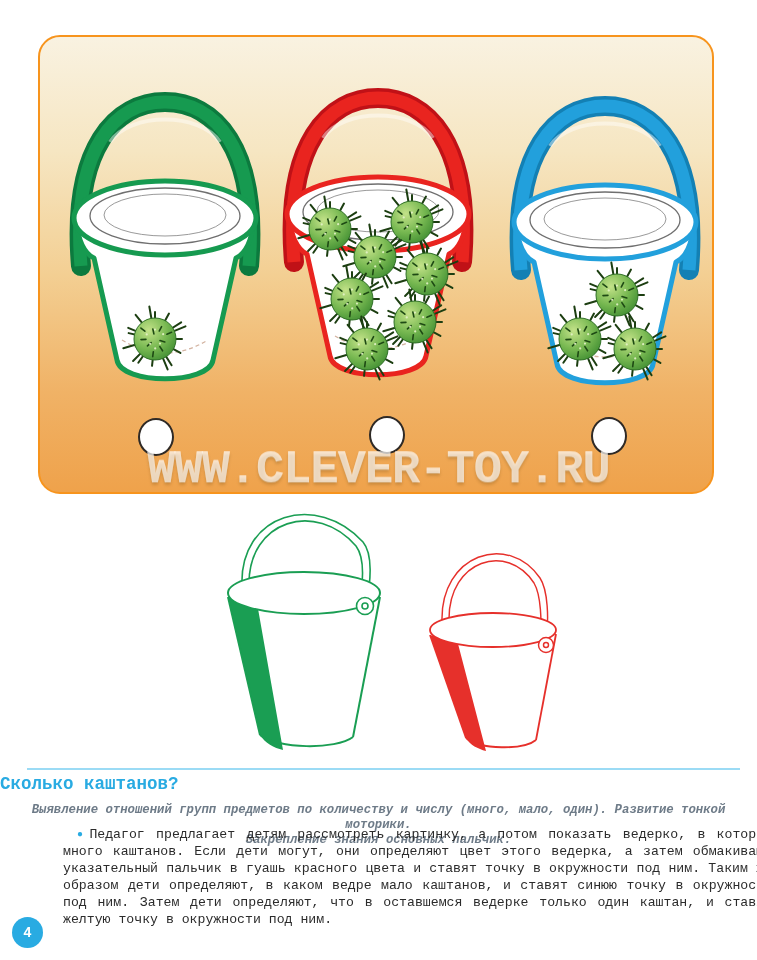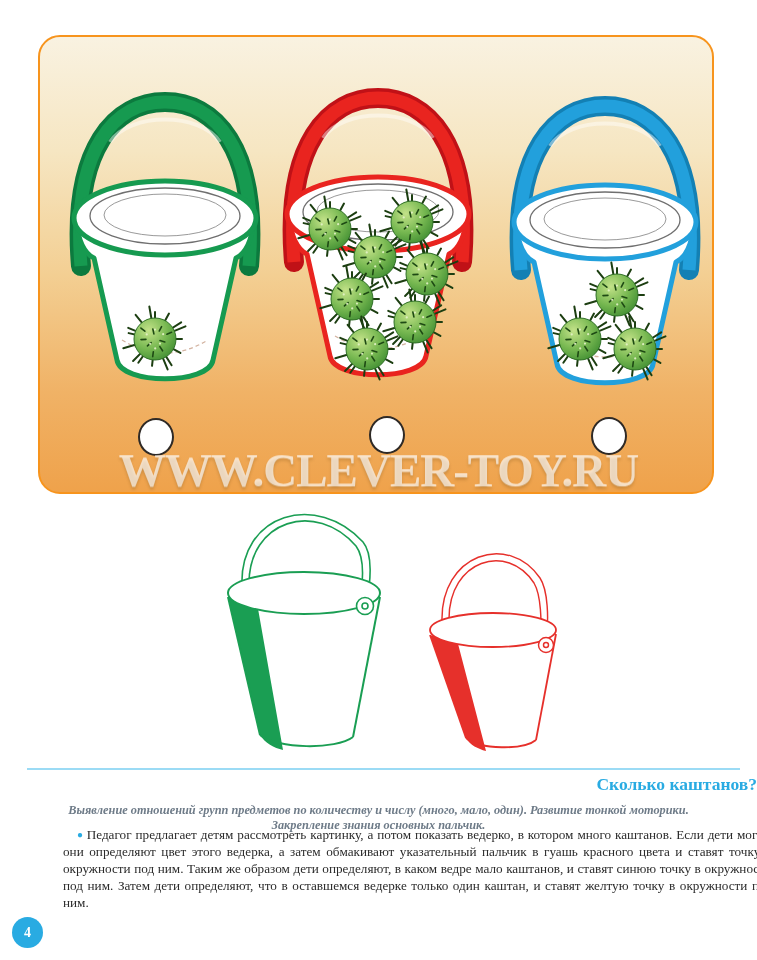--- a/index.html
+++ b/index.html
@@ -1,18 +1,18 @@
 <!DOCTYPE html>
 <html><head>
 <meta charset="utf-8">
 <style>
   html,body{margin:0;padding:0;background:#ffffff;}
   .page{
     position:relative;width:757px;height:960px;overflow:hidden;
-    font-family:Liberation Serif, serif;background:#ffffff;
+    font-family:Liberation Mono, monospace;background:#ffffff;
   }
   
   .panel{
     position:absolute;left:38px;top:35px;width:672px;height:455px;
     border:2px solid #f7941d;border-radius:22px;
     background:linear-gradient(180deg,#f9f2e1 0%,#f6e6c2 25%,#f3cf93 52%,#f0b266 78%,#efa24b 100%);
     z-index:1;
   }
   .bucket{position:absolute;width:200px;height:305px;}
   .bucket svg{display:block;}
@@ -29,21 +29,21 @@
     pointer-events:none;white-space:nowrap;
   }
   
   .outline-bucket{position:absolute;z-index:2;}
   .outline-bucket svg{display:block;}
   .ob-big{left:222px;top:500px;width:165px;height:260px;}
   .ob-small{left:424px;top:538px;width:140px;height:215px;}
   
   .divider{position:absolute;left:27px;top:768px;width:713px;height:2px;background:#9bdbf5;}
   .title{
-    position:absolute;left:0;right:0;top:774px;margin:0;text-align:right;
+    position:absolute;left:0;right:0;top:774px;margin:0;text-align:left;
     font-size:17.5px;font-weight:bold;color:#29abe2;
   }
   .subtitle{
     position:absolute;left:20px;right:20px;top:799px;margin:4px;text-align:center;
     font-size:12.3px;line-height:15px;font-weight:bold;font-style:italic;color:#6e7b88;
   }
   .para{
     position:absolute;left:31px;width:709px;margin:0;
     font-size:13.2px;line-height:17px;color:#2b2b2b;text-align:justify;text-indent:14px;
   }

